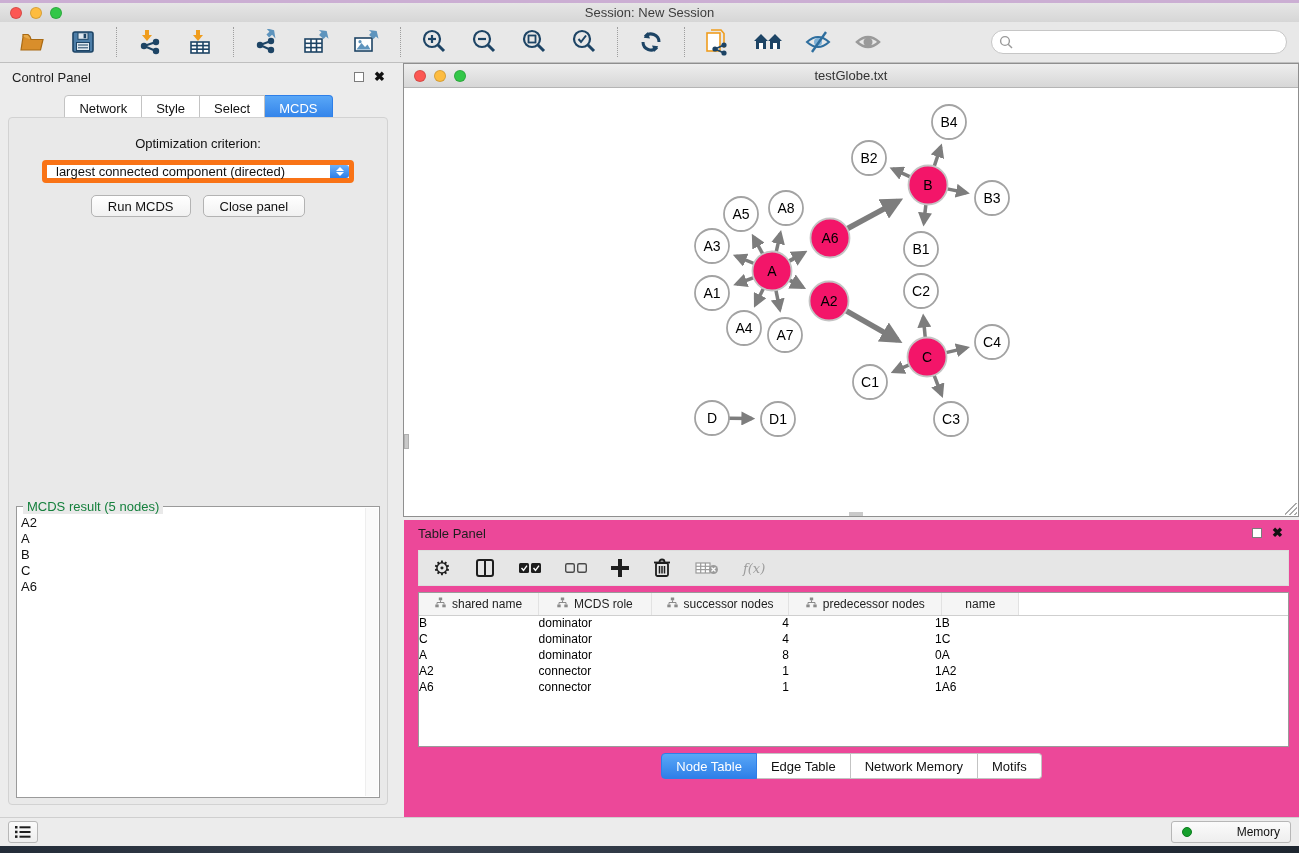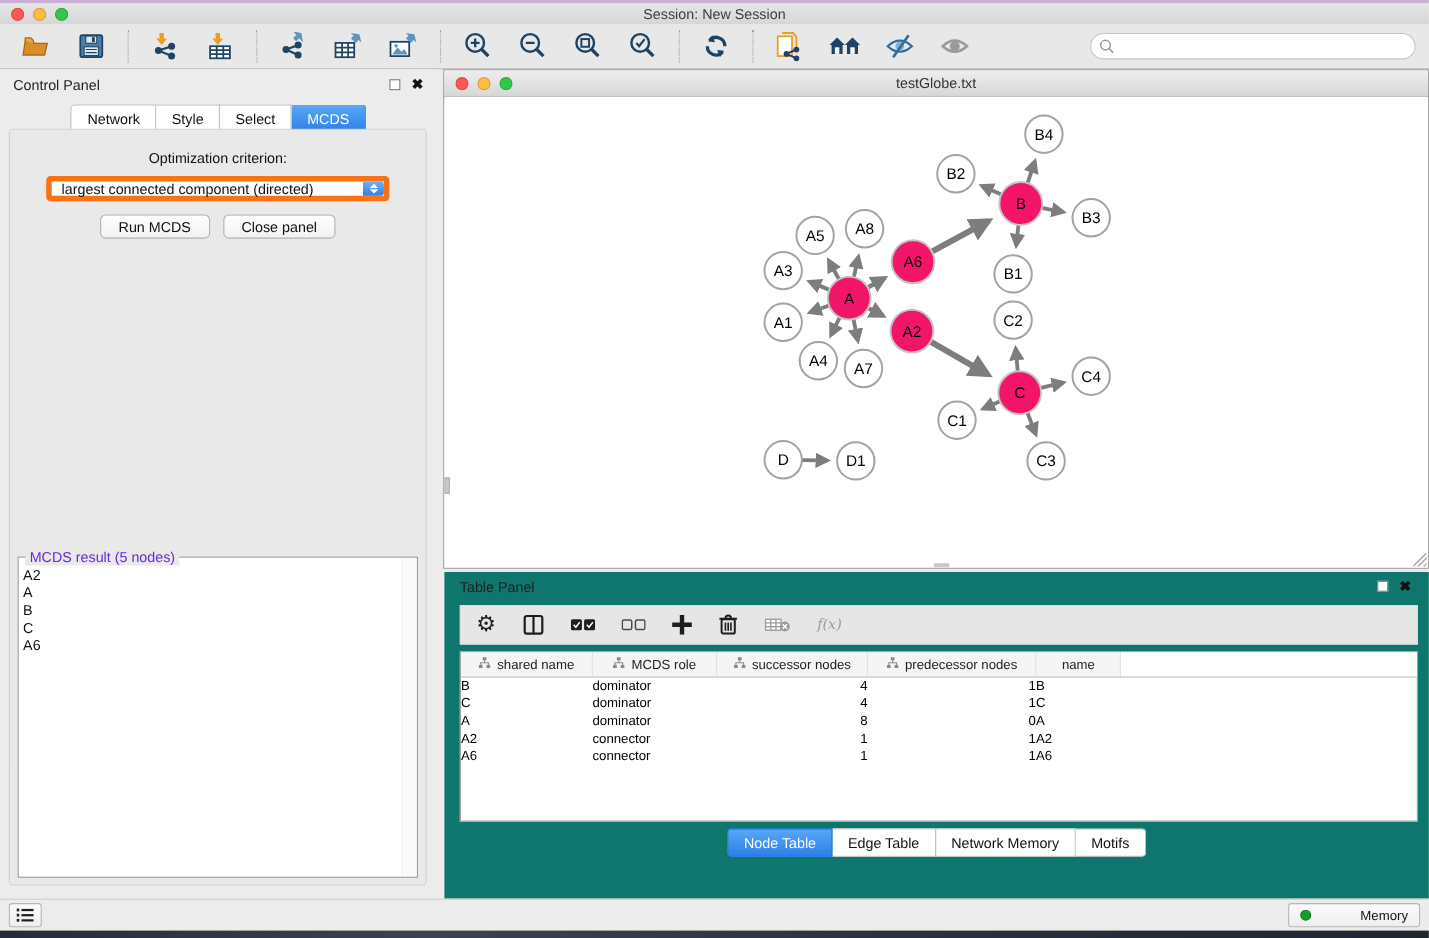--- a/index.html
+++ b/index.html
@@ -47,41 +47,41 @@
   .combo-text { font-size:13px; padding-left:9px; color:#111; flex:1; white-space:nowrap; overflow:hidden; }
   .combo-stepper { width:19px; height:100%; background:linear-gradient(#6cb0f8,#2e7fe8);
     border-radius:0 3px 3px 0; display:flex; flex-direction:column; align-items:center; justify-content:center; gap:1px; }
   .chev { width:0; height:0; border-left:4px solid transparent; border-right:4px solid transparent; }
   .chev.up { border-bottom:4px solid #fff; } .chev.down { border-top:4px solid #fff; }
   .cp-buttons { display:flex; justify-content:center; gap:12px; margin-top:12px; }
   .mac-btn { height:22px; padding:0 16px; font-size:13px; color:#111; background:linear-gradient(#ffffff,#f1f1f1);
     border:1px solid #b3b3b3; border-radius:5px; display:flex; align-items:center; }
   .mcds-box { position:absolute; left:7px; right:7px; top:388px; bottom:6px;
     border:1px solid #9a9a9a; background:#fff; }
-  .mcds-legend { position:absolute; top:-8px; left:6px; background:#e9e9e9; padding:0 4px; font-size:13px; color:#6d28d9; }
+  .mcds-legend { position:absolute; top:-8px; left:6px; background:#e9e9e9; padding:0 4px; font-size:13px; color:#15803d; }
   .mcds-list { position:absolute; inset:8px 14px 2px 4px; font-size:13px; color:#111; line-height:16px; overflow:hidden; }
   .mcds-scroll { position:absolute; top:1px; bottom:1px; right:1px; width:13px; background:#fafafa; border-left:1px solid #eee; }
 
   
   .net-window { position:absolute; left:403px; top:63px; width:896px; height:454px;
     background:#fff; border:1px solid #8f8f8f; }
   .net-titlebar { height:24px; background:linear-gradient(#eeeeee,#d7d7d7); border-bottom:1px solid #b5b5b5;
     display:flex; align-items:center; position:relative; }
   .net-title { position:absolute; left:0; right:0; text-align:center; font-size:13px; color:#333; }
   .net-canvas { position:absolute; left:0; top:25px; right:0; bottom:0; background:#fff; overflow:hidden; }
   .resize-grip { position:absolute; right:1px; bottom:1px; width:12px; height:12px;
     background:
      linear-gradient(135deg, transparent 45%, #aaa 45%, #aaa 52%, transparent 52%),
      linear-gradient(135deg, transparent 65%, #aaa 65%, #aaa 72%, transparent 72%),
      linear-gradient(135deg, transparent 85%, #aaa 85%, #aaa 92%, transparent 92%); }
   .v-thumb { position:absolute; left:0px; top:345px; width:5px; height:15px; background:#c9c9c9; border:1px solid #b0b0b0; }
   .h-thumb { position:absolute; left:445px; bottom:0px; width:14px; height:4px; background:#c9c9c9; }
 
   
-  .table-panel { position:absolute; left:404px; top:520px; width:895px; height:297px; background:#0f766e; }
+  .table-panel { position:absolute; left:404px; top:520px; width:895px; height:297px; background:#ec4899; }
   .tp-header { height:26px; display:flex; align-items:center; padding:0 16px 0 14px; }
   .tp-toolbar { margin:4px 10px 0 14px; height:36px; background:#e6e6e6; border:1px solid #dddddd;
     display:flex; align-items:center; gap:24px; padding:0 14px; }
   .tp-toolbar .tico { display:flex; align-items:center; justify-content:center; height:24px; }
   .gear-glyph { font-size:20px; color:#1e1e1e; line-height:20px; }
   .fx { font-family:"DejaVu Serif", serif; font-style:italic; font-size:13px; color:#9b9b9b; }
   .table-wrap { position:absolute; left:14px; right:10px; top:72px; bottom:70px;
     background:#fff; border:1px solid #9a9a9a; overflow:hidden; }
   table.data { border-collapse:collapse; font-size:12px; color:#000; table-layout:fixed; }
   table.data th { height:22px; background:#f5f5f5; font-weight:normal; font-size:12px; color:#222;

